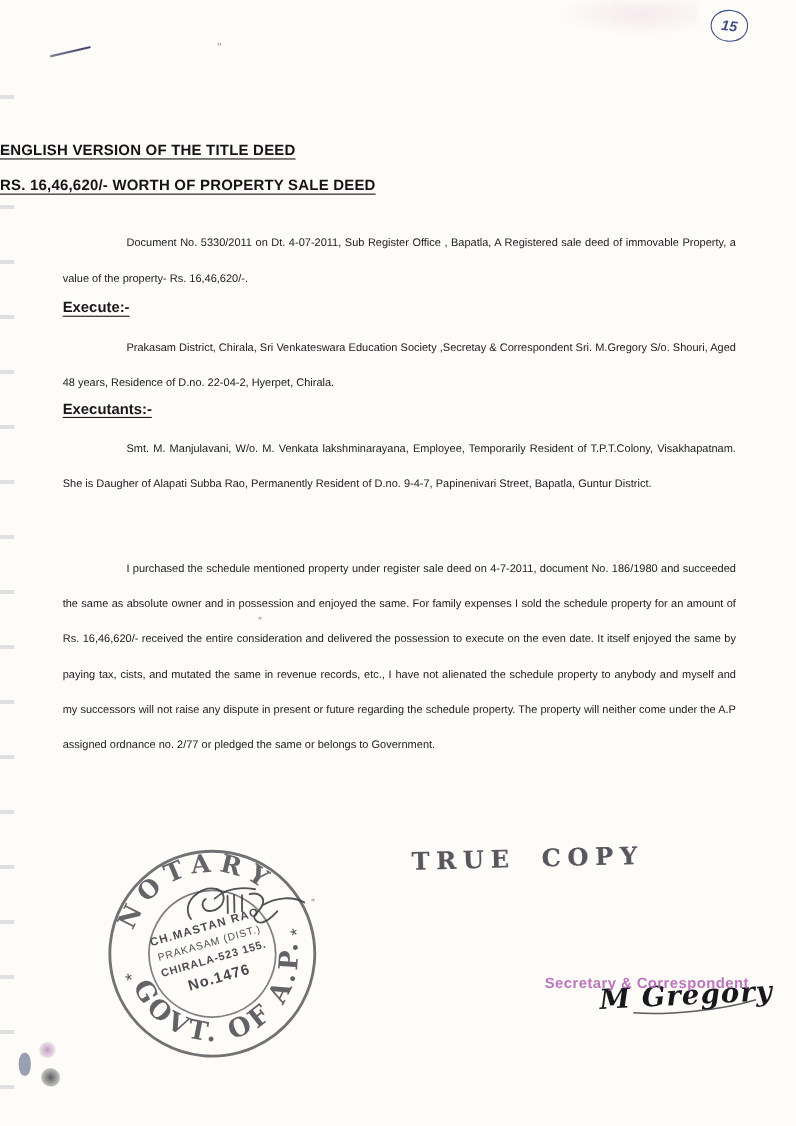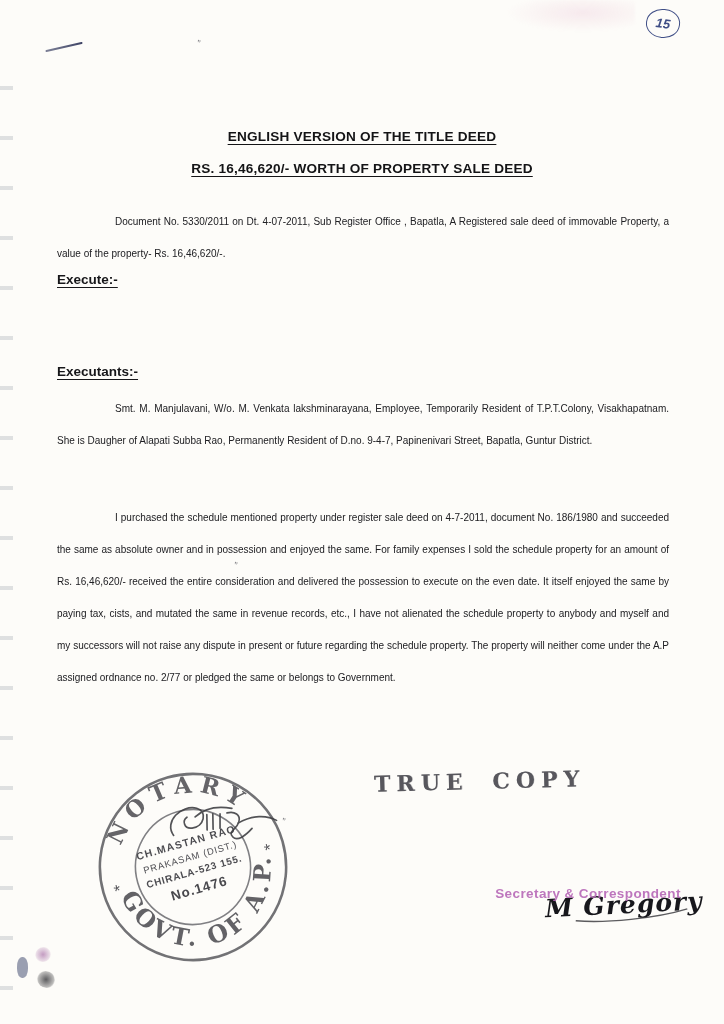--- a/index.html
+++ b/index.html
@@ -25,21 +25,21 @@
     background:linear-gradient(90deg, rgba(58,64,100,0.65), rgba(40,46,84,0.9));
     transform:rotate(-13deg);border-radius:2px;
   }
   .page-num{
     position:absolute;left:646px;top:9px;width:32px;height:27px;
     border:1.7px solid #3f4e86;border-radius:50% 46% 50% 48%;
     transform:rotate(7deg);
     display:flex;align-items:center;justify-content:center;
     color:#3f4e86;font-size:13px;font-style:italic;font-weight:bold;
   }
-  .headings{position:absolute;left:0;top:129px;width:724px;text-align:center;}
+  .headings{position:absolute;left:0;top:129px;width:724px;}
   .headings .h{
     font-size:13.6px;font-weight:bold;letter-spacing:0.2px;
     text-decoration:underline;text-underline-offset:3px;color:#141416;
   }
   .headings .h + .h{margin-top:17px;}
   .para{
     position:absolute;left:57px;width:612px;
     font-size:10px;line-height:32px;text-align:justify;color:#202024;
   }
   .indent{text-indent:58px;}
@@ -99,20 +99,21 @@
 
   <div class="headings">
     <div class="h">ENGLISH VERSION OF THE TITLE DEED</div>
     <div class="h">RS. 16,46,620/- WORTH OF PROPERTY SALE DEED</div>
   </div>
 
   <div class="para indent" style="top:206px">Document No. 5330/2011 on Dt. 4-07-2011, Sub Register Office , Bapatla, A Registered sale deed of immovable Property, a value of the property- Rs. 16,46,620/-.</div>
 
   <div class="subhead" style="top:272px">Execute:-</div>
 
+  <div class="para indent" style="top:301px">Prakasam District, Chirala, Sri Venkateswara Education Society ,Secretay &amp; Correspondent Sri. M.Gregory S/o. Shouri, Aged 48 years, Residence of D.no. 22-04-2, Hyerpet, Chirala.</div>
 
   <div class="subhead" style="top:364px">Executants:-</div>
 
   <div class="para indent" style="top:393px">Smt. M. Manjulavani, W/o. M. Venkata lakshminarayana, Employee, Temporarily Resident of T.P.T.Colony, Visakhapatnam. She is Daugher of Alapati Subba Rao, Permanently Resident of D.no. 9-4-7, Papinenivari Street, Bapatla, Guntur District.</div>
 
   <div class="para indent" style="top:502px">I purchased the schedule mentioned property under register sale deed on 4-7-2011, document No. 186/1980 and succeeded the same as absolute owner and in possession and enjoyed the same. For family expenses I sold the schedule property for an amount of Rs. 16,46,620/- received the entire consideration and delivered the possession to execute on the even date. It itself enjoyed the same by paying tax, cists, and mutated the same in revenue records, etc., I have not alienated the schedule property to anybody and myself and my successors will not raise any dispute in present or future regarding the schedule property. The property will neither come under the A.P assigned ordnance no. 2/77 or pledged the same or belongs to Government.</div>
 
   <span class="ink-speck" style="left:197px;top:38px">”</span>
   <span class="ink-speck" style="left:234px;top:560px">”</span>
   <span class="ink-speck" style="left:282px;top:816px">”</span>

